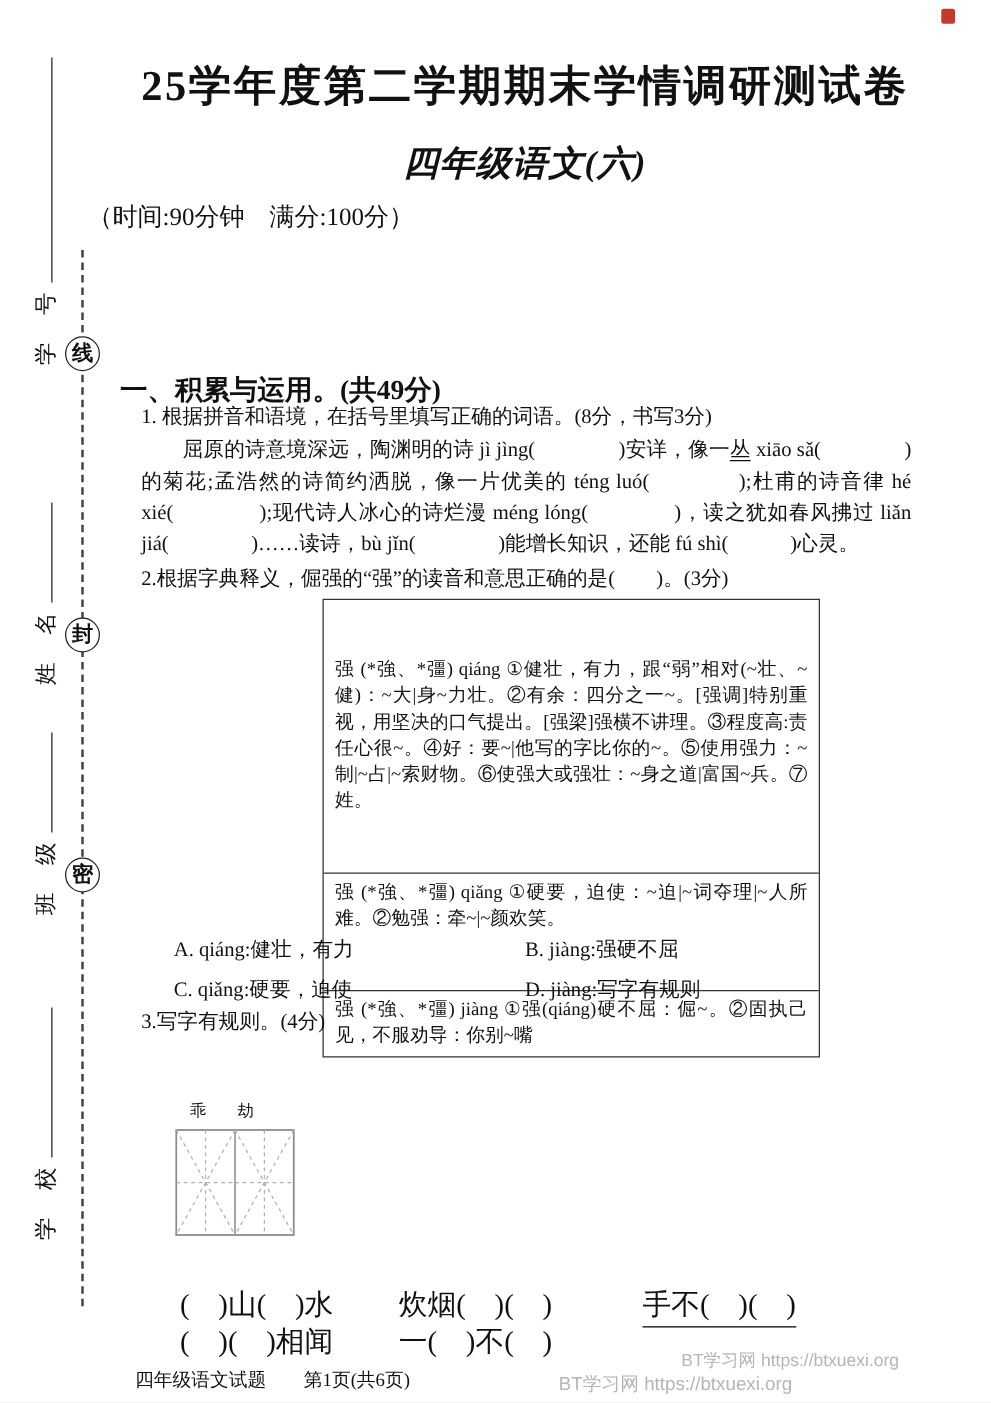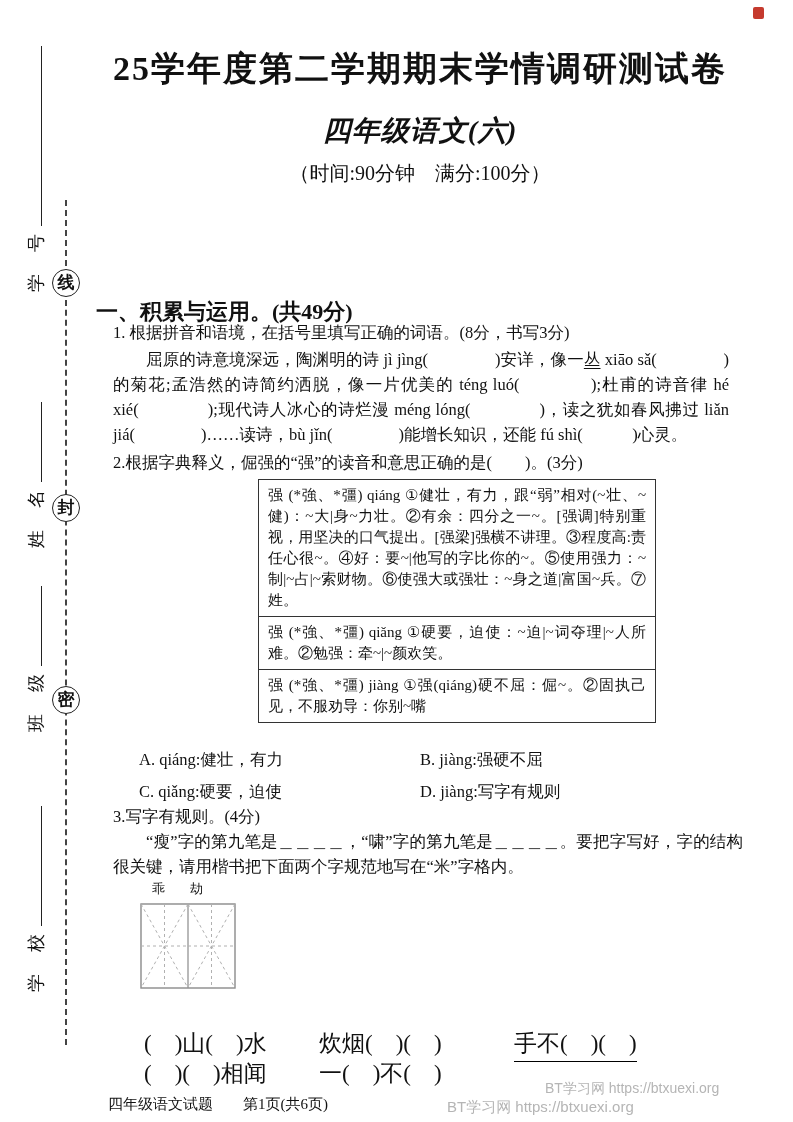--- a/index.html
+++ b/index.html
@@ -25,38 +25,38 @@
     height:15px; margin-left:6px; }
   .seal-char { position:absolute; left:52px; width:28px; height:28px;
     border:1.5px solid #222; border-radius:50%; background:#fff;
     text-align:center; line-height:25px; font-size:17px; font-weight:bold; z-index:2; }
 
   
   .title { position:absolute; top:46px; left:70px; width:700px; text-align:center;
     font-size:34px; font-weight:700; letter-spacing:2px; }
   .subtitle { position:absolute; top:112px; left:70px; width:700px; text-align:center;
     font-size:28px; font-weight:700; letter-spacing:1px;font-style:italic; }
-  .meta { position:absolute; top:160px; left:70px; width:700px; text-align:center;
+  .meta { position:absolute; top:160px; left:70px; width:700px; text-align:left;
     font-size:20px; }
 
   
   .score-table { position:absolute; top:210px; left:95px; border-collapse:collapse; }
   .score-table td { border:2px solid #000; text-align:center; font-size:17px;
     font-weight:600; height:37px; }
 
   .h1 { position:absolute; top:297px; left:96px; font-size:22px; font-weight:700; }
   .qlabel { position:absolute; left:113px; font-size:16.5px; }
   .qbody { position:absolute; left:113px; font-size:16.5px; line-height:25px;
     text-indent:2em; text-align:justify; }
   .u { text-decoration:underline; text-underline-offset:3px; }
 
   
   .dict-box { position:absolute; top:479px; left:258px; width:398px;
     border:1.5px solid #333; font-size:15px; line-height:21px; }
-  .dict-entry { padding:5px 9px; text-align:justify; }
+  .dict-entry { padding:5px 9px; text-align:justify;margin-top:41px; }
   .dict-entry + .dict-entry { border-top:1.5px solid #333; }
 
   .option { position:absolute; font-size:16.5px; }
 
   .practice-chars { position:absolute; top:880px; left:152px; font-size:13px;
     letter-spacing:6px; }
   .mi-grid { position:absolute; top:903px; left:140px; }
 
   .q4-item { position:absolute; font-size:23px;margin-left:14px; }
   .q4-underline { border-bottom:1.3px solid #000; padding-bottom:2px; }
@@ -111,21 +111,20 @@
     <div class="dict-entry">强 (*強、*彊) qiáng ①健壮，有力，跟“弱”相对(~壮、~健)：~大|身~力壮。②有余：四分之一~。[强调]特别重视，用坚决的口气提出。[强梁]强横不讲理。③程度高:责任心很~。④好：要~|他写的字比你的~。⑤使用强力：~制|~占|~索财物。⑥使强大或强壮：~身之道|富国~兵。⑦姓。</div>
     <div class="dict-entry">强 (*強、*彊) qiǎng ①硬要，迫使：~迫|~词夺理|~人所难。②勉强：牵~|~颜欢笑。</div>
     <div class="dict-entry">强 (*強、*彊) jiàng ①强(qiáng)硬不屈：倔~。②固执己见，不服劝导：你别~嘴</div>
   </div>
   <div class="option" style="top:749px; left:139px">A. qiáng:健壮，有力</div>
   <div class="option" style="top:749px; left:420px">B. jiàng:强硬不屈</div>
   <div class="option" style="top:781px; left:139px">C. qiǎng:硬要，迫使</div>
   <div class="option" style="top:781px; left:420px">D. jiàng:写字有规则</div>
 
   <div class="qlabel" style="top:806px">3.写字有规则。(4分)</div>
-  <div class="qbody" style="top:829px; width:630px">“瘦”字的第九笔是＿＿＿＿，“啸”字的第九笔是＿＿＿＿。要把字写好，字的结构很关键，请用楷书把下面两个字规范地写在“米”字格内。</div>
   <div class="practice-chars">乖　劫</div>
   <svg class="mi-grid" width="96" height="86" viewBox="0 0 96 86">
     <rect x="1" y="1" width="94" height="84" fill="none" stroke="#8a8a8a" stroke-width="1.4"></rect>
     <line x1="48" y1="1" x2="48" y2="85" stroke="#8a8a8a" stroke-width="1.2"></line>
     <line x1="1" y1="43" x2="48" y2="43" stroke="#b0b0b0" stroke-dasharray="3,3"></line>
     <line x1="24.5" y1="1" x2="24.5" y2="85" stroke="#b0b0b0" stroke-dasharray="3,3"></line>
     <line x1="1" y1="1" x2="48" y2="85" stroke="#b0b0b0" stroke-dasharray="3,3"></line>
     <line x1="48" y1="1" x2="1" y2="85" stroke="#b0b0b0" stroke-dasharray="3,3"></line>
     <line x1="48" y1="43" x2="95" y2="43" stroke="#b0b0b0" stroke-dasharray="3,3"></line>
     <line x1="71.5" y1="1" x2="71.5" y2="85" stroke="#b0b0b0" stroke-dasharray="3,3"></line>

